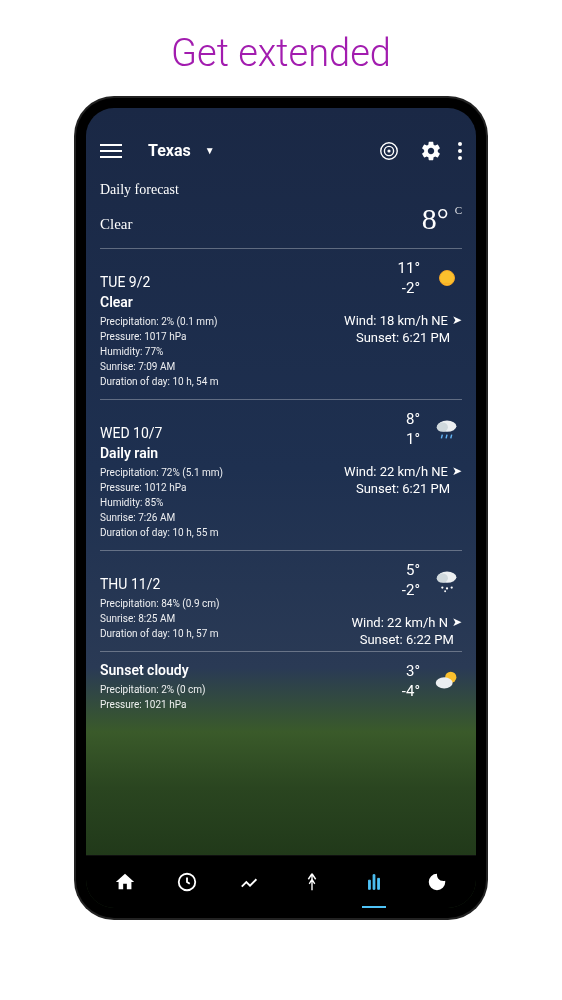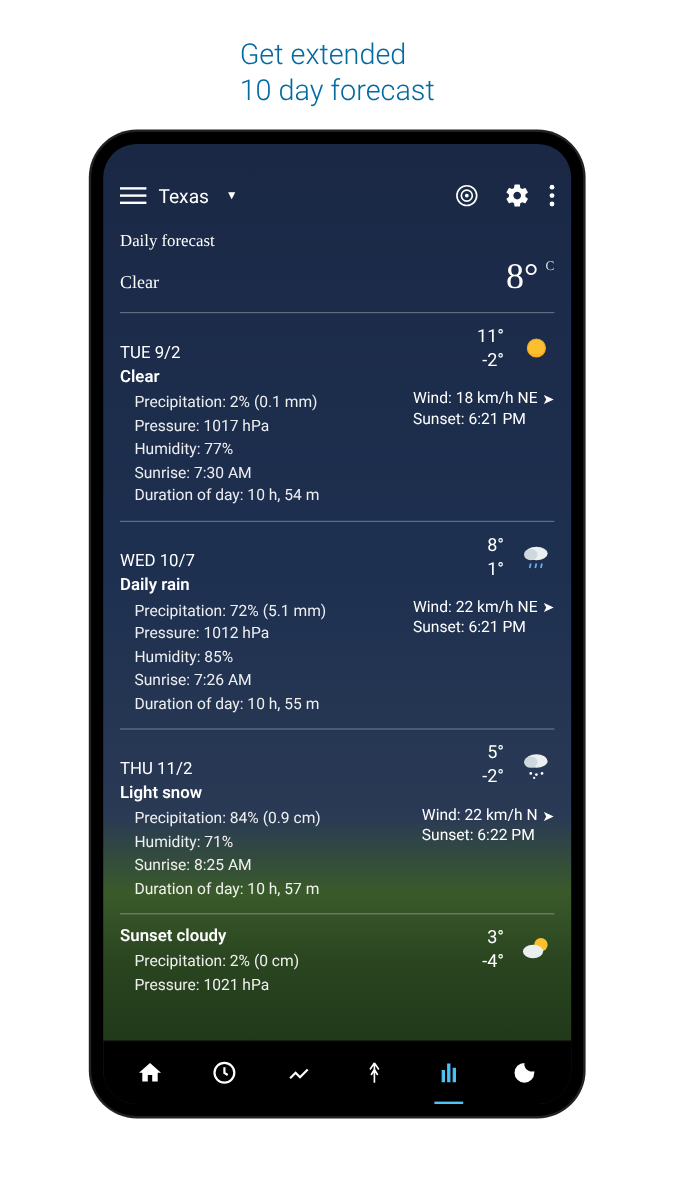--- a/index.html
+++ b/index.html
@@ -7,23 +7,24 @@
       font-family: -apple-system, BlinkMacSystemFont, 'Segoe UI', Roboto, sans-serif;
       background: #fff;
       width: 562px;
       height: 1000px;
       overflow: hidden;
       display: flex;
       flex-direction: column;
       align-items: center;
     }
     .promo-text {
-      font-size: 24px;
+      font-size: 38px;
       font-weight: 300;
-      color: #0369a1;
+      text-align: center;
+      color: #a21caf;
       line-height: 1.25;
       padding: 30px 20px 20px;
     }
     .phone-frame {
       width: 410px;
       height: 820px;
       background: #000;
       border-radius: 38px;
       padding: 10px;
       position: relative;
@@ -60,42 +61,42 @@
       position: relative;
     }
     .top-bar {
       display: flex;
       align-items: center;
       padding: 32px 14px 8px;
       gap: 8px;
     }
     .menu-icon { width: 22px; display: flex; flex-direction: column; gap: 4px; }
     .menu-icon span { height: 2px; background: #fff; }
-    .location-label { font-size: 16px; font-weight: 400; margin-left: 2px; text-align: right; }
+    .location-label { font-size: 16px; font-weight: 700; margin-left: 18px; text-align: right; }
     .dropdown-arrow { font-size: 10px; margin-left: 6px; }
     .spacer { flex: 1; }
     .top-icon { width: 22px; height: 22px; display: flex; align-items: center; justify-content: center; }
     .dots { display: flex; flex-direction: column; gap: 3px; margin-left: 8px; }
     .dots span { width: 4px; height: 4px; background: #fff; border-radius: 50%; }
     
     .content { flex: 1; padding: 0 14px; overflow: hidden; }
     .header-section { padding: 12px 0 4px; font-family: Liberation Serif, serif; }
     .daily-label { font-size: 14px; font-weight: 500; }
     .current-row { display: flex; align-items: baseline; justify-content: space-between; padding: 4px 0 8px; }
     .current-condition { font-size: 15px; font-weight: 500; }
     .current-temp-wrap { display: flex; align-items: flex-start; gap: 6px; }
     .current-temp { font-size: 30px; font-weight: 300; }
     .temp-unit { font-size: 11px; margin-top: 2px; opacity: 0.85; }
     .divider { height: 1px; background: rgba(255,255,255,0.3); }
     
     .day-block { padding: 10px 0; position: relative; }
     .day-date { font-size: 14px; font-weight: 400; margin-bottom: 4px; margin-top: 15px; }
     .day-condition { font-size: 14px; font-weight: 600; margin-bottom: 4px; }
-    .day-detail { font-size: 13px; opacity: 0.92; line-height: 1.5; margin-left: 12px; }
-    .day-right { position: absolute; right: 0; top: 10px; text-align: left; }
+    .day-detail { font-size: 10px; opacity: 0.92; line-height: 1.5; }
+    .day-right { position: absolute; right: 0; top: 10px; text-align: center; }
     .day-temps { display: flex; align-items: center; gap: 12px; justify-content: flex-end; }
     .temps-col { display: flex; flex-direction: column; align-items: flex-end; gap: 2px; }
     .temp-high { font-size: 15px; }
     .temp-low { font-size: 15px; }
     .weather-icon { width: 30px; height: 30px; }
     .wind-row { font-size: 13px; margin-top: 16px; display: flex; align-items: center; justify-content: flex-end; gap: 4px; }
     .sunset-row { font-size: 13px; margin-top: 2px; }
     .wind-arrow { font-size: 12px; }
     
     .bottom-nav {
@@ -118,21 +119,20 @@
       background: #4fc3f7;
     }
     .nav-item svg { width: 22px; height: 22px; }
     .nav-item.active svg { stroke: #4fc3f7; fill: #4fc3f7; }
   </style>
 </head>
 <body>
 
 <div class="promo-text">
   <span>Get extended</span><br>
-  <span>10 day forecast</span>
 </div>
 
 <div class="phone-frame">
   <div class="phone-notch"></div>
   <div class="phone-camera"></div>
   <div class="screen">
 
     <div class="top-bar">
       <div class="menu-icon">
         <span></span>
@@ -174,21 +174,21 @@
       </div>
       <div class="divider"></div>
 
       <div id="days-container">
           <div class="day-block">
     <div class="day-date">TUE 9/2</div>
     <div class="day-condition">Clear</div>
     <div class="day-detail">Precipitation: 2% (0.1 mm)</div>
     <div class="day-detail">Pressure: 1017 hPa</div>
     <div class="day-detail">Humidity: 77%</div>
-    <div class="day-detail">Sunrise: 7:30 AM</div>
+    <div class="day-detail">Sunrise: 7:09 AM</div>
     <div class="day-detail">Duration of day: 10 h, 54 m</div>
     <div class="day-right">
       <div class="day-temps">
         <div class="temps-col">
           <span class="temp-high">11°</span>
           <span class="temp-low">-2°</span>
         </div>
         <div class="weather-icon"><svg viewBox="0 0 32 32">
                     <circle cx="16" cy="16" r="8" fill="#fbc02d"></circle>
                     <circle cx="16" cy="16" r="8" fill="none" stroke="#f9a825" stroke-width="1"></circle>
@@ -222,23 +222,21 @@
                     <line x1="21" y1="22" x2="20" y2="26" stroke="#64b5f6" stroke-width="1.5"></line>
                   </svg></div>
       </div>
       <div class="wind-row">Wind: 22 km/h NE <span class="wind-arrow">➤</span></div>
       <div class="sunset-row">Sunset: 6:21 PM</div>
     </div>
   </div>
           <div class="divider"></div>
           <div class="day-block">
     <div class="day-date">THU 11/2</div>
-    <div class="day-condition">Light snow</div>
     <div class="day-detail">Precipitation: 84% (0.9 cm)</div>
-    <div class="day-detail">Humidity: 71%</div>
     <div class="day-detail">Sunrise: 8:25 AM</div>
     <div class="day-detail">Duration of day: 10 h, 57 m</div>
     <div class="day-right">
       <div class="day-temps">
         <div class="temps-col">
           <span class="temp-high">5°</span>
           <span class="temp-low">-2°</span>
         </div>
         <div class="weather-icon"><svg viewBox="0 0 32 32">
                     <ellipse cx="16" cy="13" rx="10" ry="6" fill="#eceff1"></ellipse>

